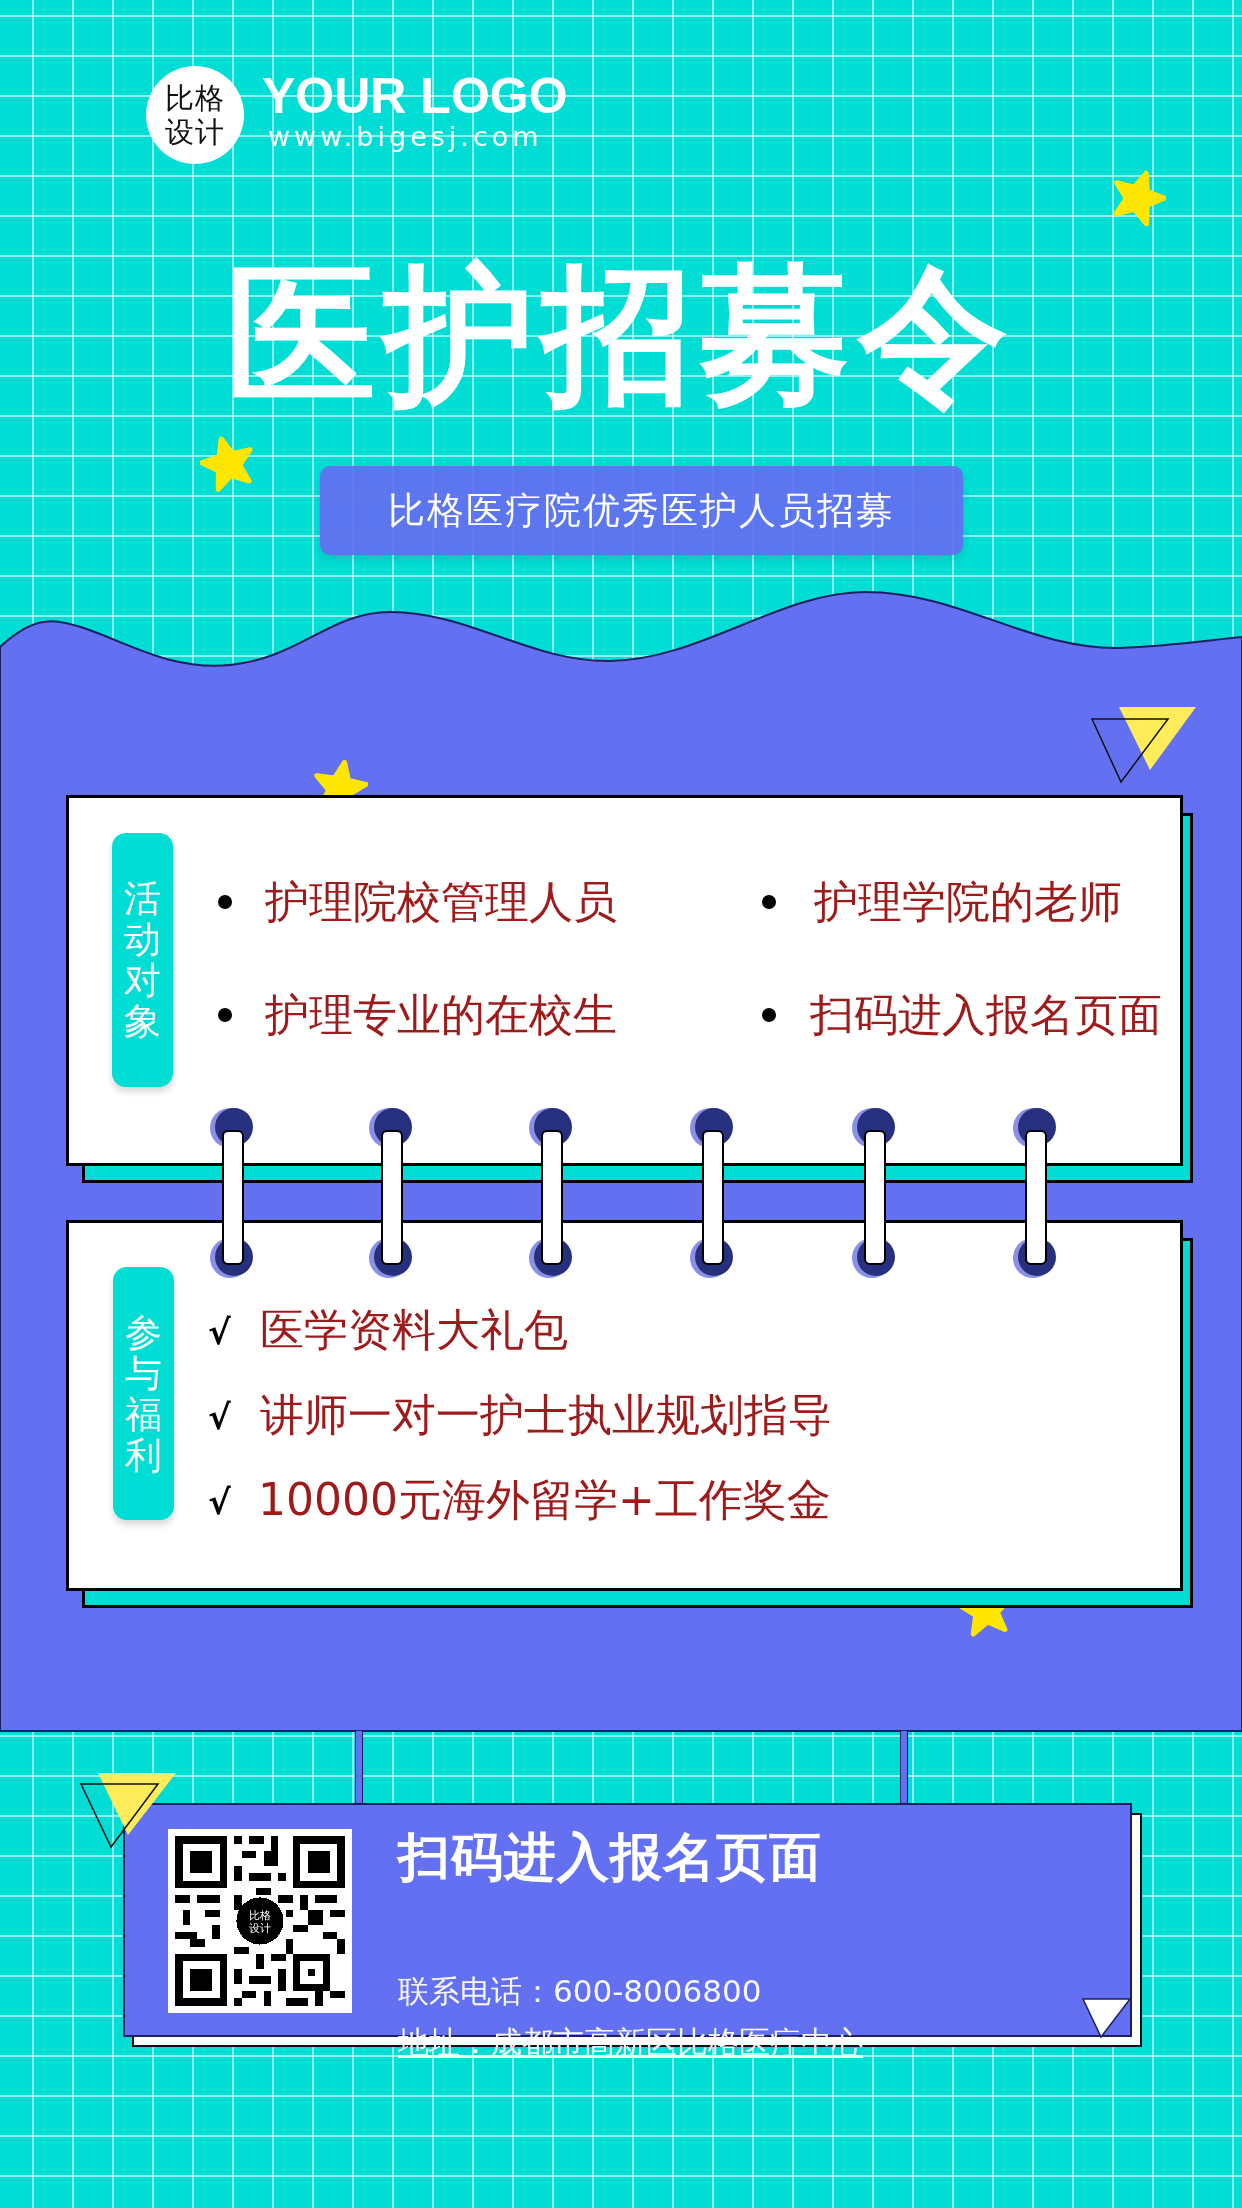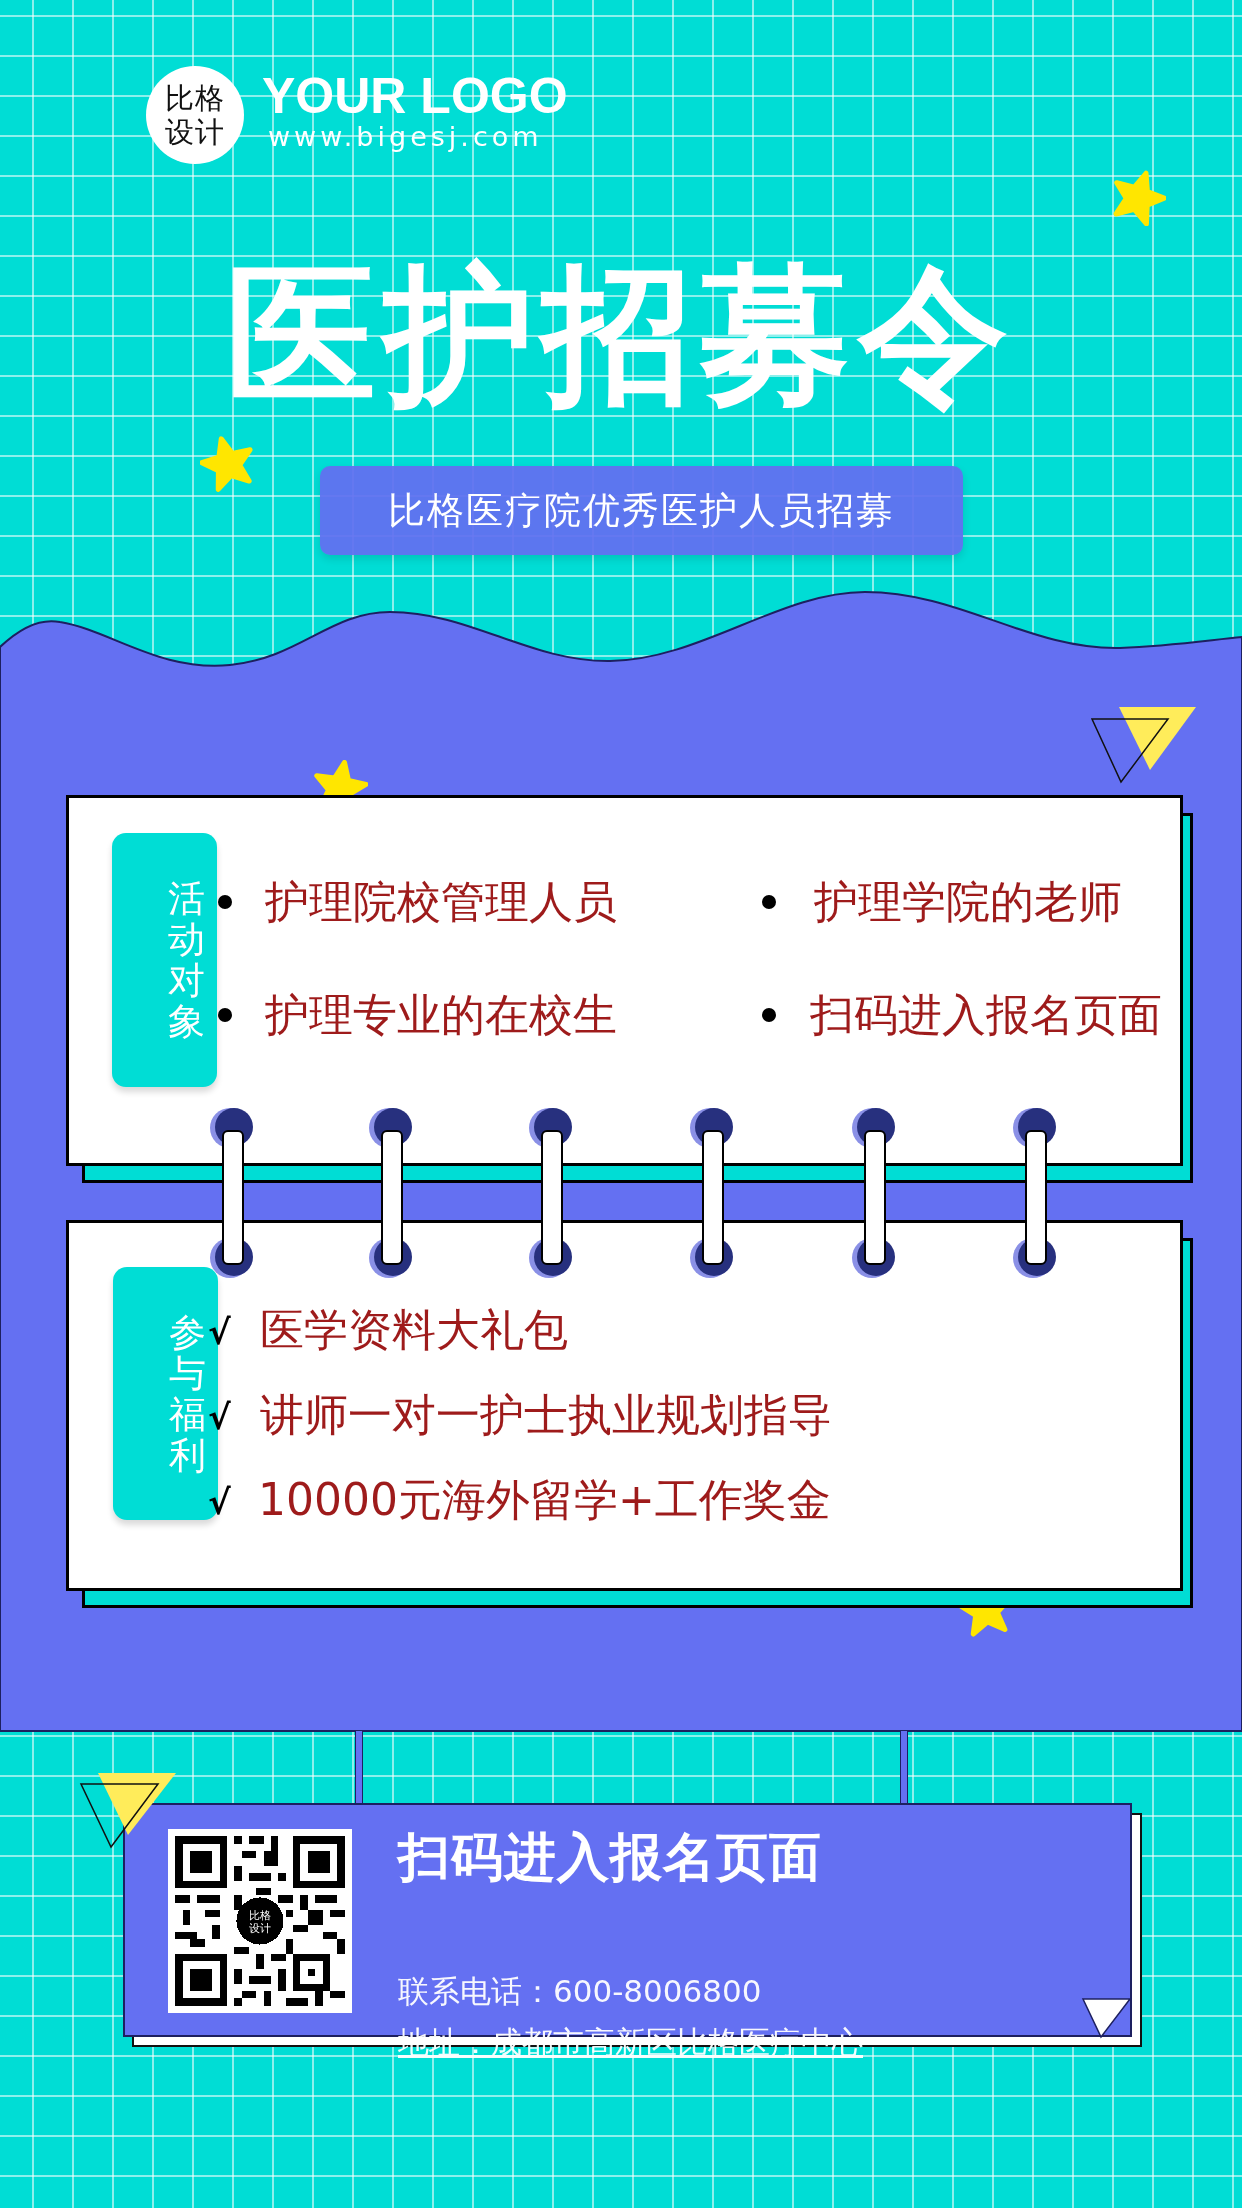--- a/index.html
+++ b/index.html
@@ -14,21 +14,21 @@
   }
   .abs { position:absolute; }
   .logo-circle { left:146px; top:66px; width:98px; height:98px; border-radius:50%; background:#fff; display:flex; flex-direction:column; align-items:center; justify-content:center; color:#111; font-size:29px; line-height:34px; letter-spacing:1px; }
   .logo-title { left:262px; top:70px; color:#fff; font-family:"Liberation Sans", sans-serif; font-weight:bold; font-size:50px; letter-spacing:0px; line-height:52px; }
   .logo-url { left:268px; top:122px; color:#fff; font-size:27px; letter-spacing:4px; line-height:30px; }
   .main-title { left:0; width:1242px; top:240px; text-align:center; color:#fff; font-weight:bold; font-size:150px; line-height:190px; letter-spacing:8px; }
   .subtitle { left:308px; top:466px; width:643px; height:89px; background:rgba(98,112,240,0.94); border-radius:10px; box-shadow:0 4px 8px rgba(0,0,0,0.12); color:#fff; font-size:37px; display:flex; align-items:center; justify-content:center; letter-spacing:2px;margin-left:12px; }
   .purple-band { left:0; top:0; width:1242px; height:1732px; }
   .card { border:3px solid #000; background:#fff; box-sizing:border-box; }
   .card-shadow { border:3px solid #000; background:#00ddd5; box-sizing:border-box; }
-  .pill { background:#00ddd5; border-radius:14px; color:#fff; font-size:37px; line-height:41px; display:flex; align-items:center; justify-content:center; text-align:center; width:61px; box-shadow:0 5px 6px rgba(0,0,0,0.15);padding-left:44px; }
+  .pill { background:#00ddd5; border-radius:14px; color:#fff; font-size:37px; line-height:41px; display:flex; align-items:center; justify-content:center; text-align:center; width:61px; box-shadow:0 5px 6px rgba(0,0,0,0.15); }
   .pill span { display:block; width:40px; }
   .item { color:#9e1b1b; font-size:44px; line-height:48px; white-space:nowrap; }
   .bullet { width:14px; height:14px; border-radius:50%; background:#000; }
   .check { color:#000; font-size:34px; font-weight:bold; line-height:40px; }
   .footer-box { left:123px; top:1803px; width:1009px; height:234px; background:#6470f2; border:2px solid #1d2060; box-sizing:border-box; }
   .footer-shadow { left:132px; top:1813px; width:1010px; height:234px; background:#fff; border:2px solid #111; box-sizing:border-box; }
   .cta-title { left:398px; top:1826px; color:#fff; font-weight:bold; font-size:52px; line-height:62px; letter-spacing:1px; }
   .contact { left:398px; color:#fff; font-size:31px; line-height:40px; opacity:0.95;margin-top:44px; }
   .qr { left:168px; top:1829px; width:184px; height:184px; background:#fff; }
 </style>

